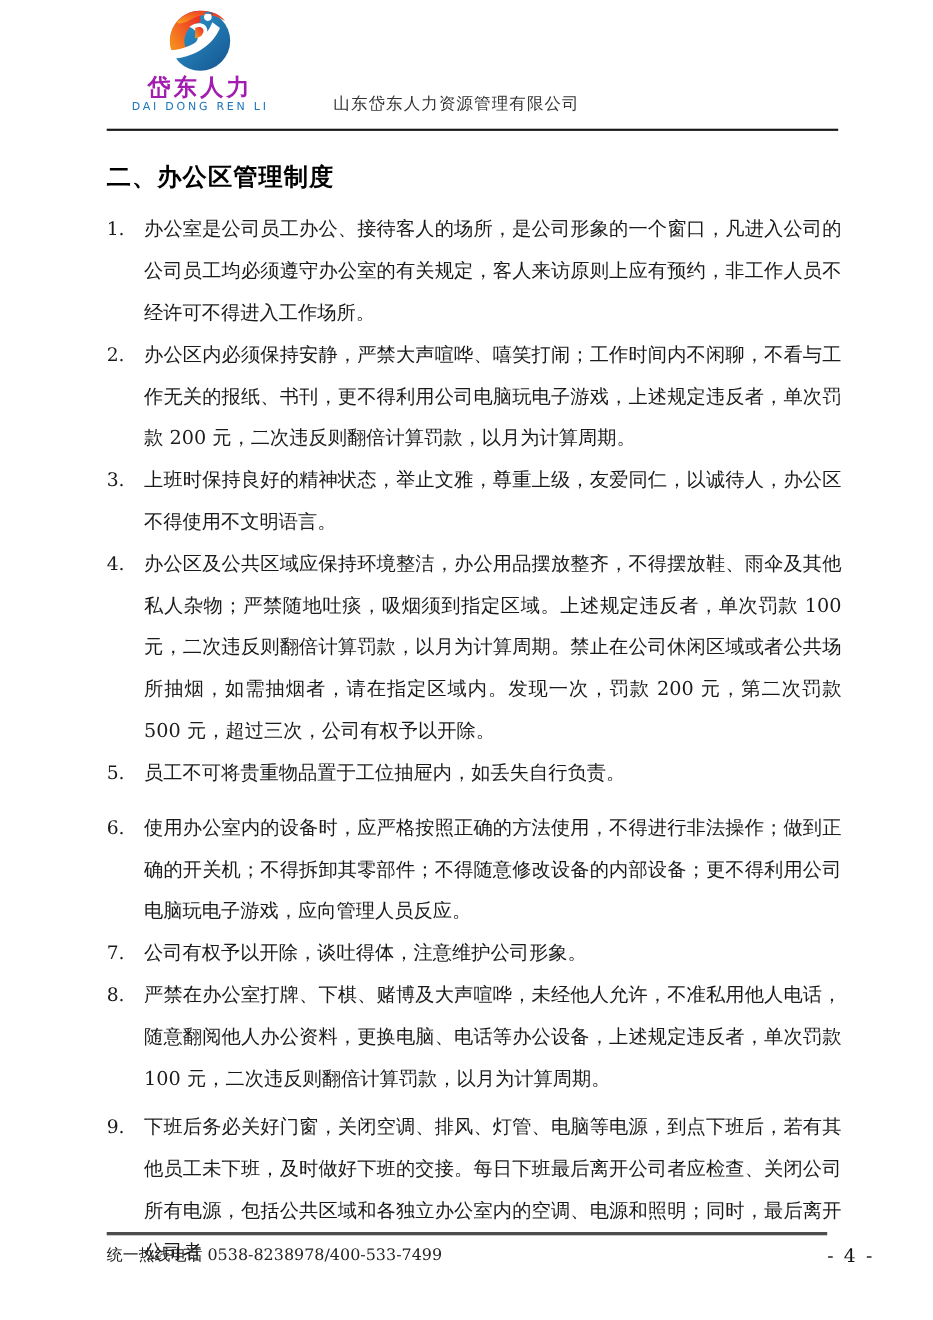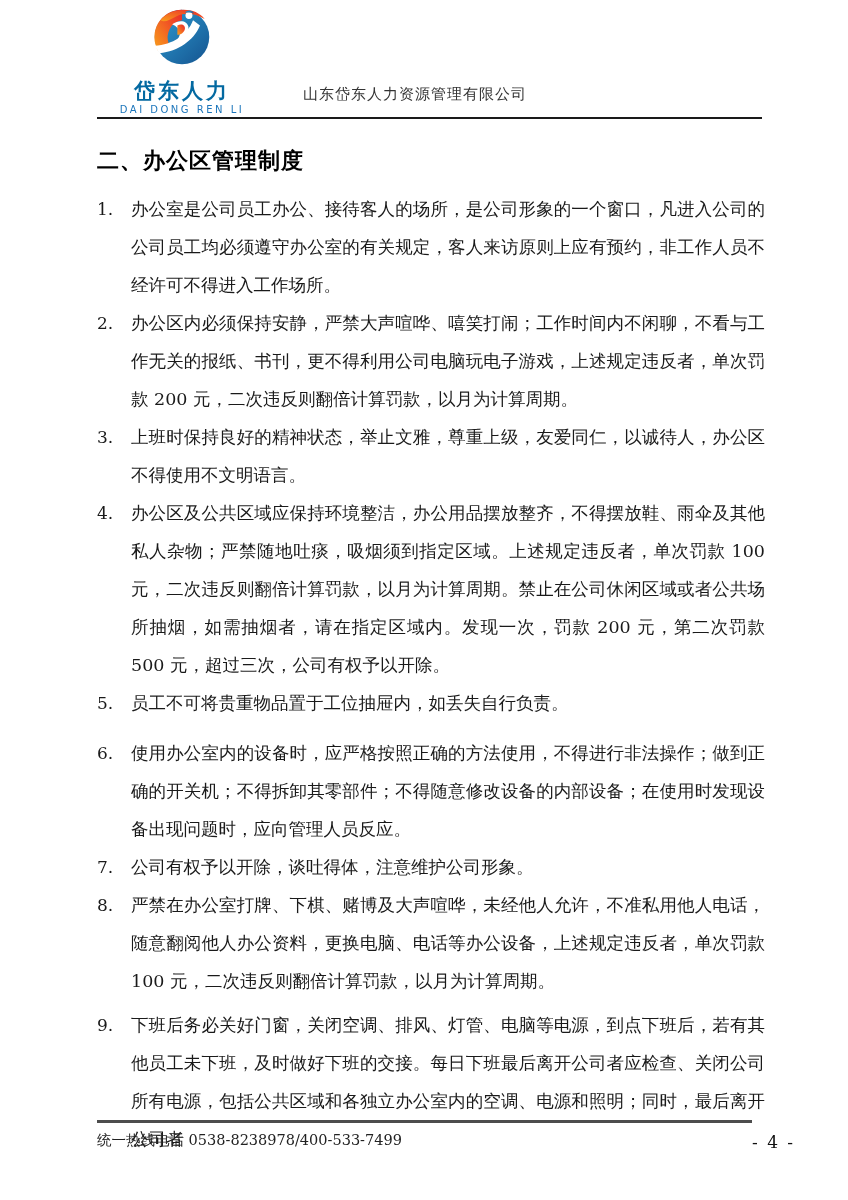--- a/index.html
+++ b/index.html
@@ -33,25 +33,25 @@
     width: 150px;
     text-align: center;
   }
   .logo-mark {
     width: 58px;
     height: 58px;
     margin: 0 auto;
     display: block;
   }
   .logo-cn {
-    margin-top: 14px;
+    margin-top: 2px;
     font-family: "DejaVu Sans", "Liberation Sans", sans-serif;
     font-size: 21px;
     font-weight: bold;
-    color: #0369a1;
+    color: #a21caf;
     letter-spacing: 3px;
     line-height: 1.1;
     white-space: nowrap;
   }
   .logo-en {
     font-family: "DejaVu Sans", "Liberation Sans", sans-serif;
     font-size: 10px;
     font-weight: normal;
     color: #1b75bb;
     letter-spacing: 2.5px;
@@ -193,21 +193,21 @@
       <div class="rule-item">
         <div class="rule-num">4.</div>
         <div class="rule-text">办公区及公共区域应保持环境整洁，办公用品摆放整齐，不得摆放鞋、雨伞及其他私人杂物；严禁随地吐痰，吸烟须到指定区域。上述规定违反者，单次罚款 100 元，二次违反则翻倍计算罚款，以月为计算周期。禁止在公司休闲区域或者公共场所抽烟，如需抽烟者，请在指定区域内。发现一次，罚款 200 元，第二次罚款 500 元，超过三次，公司有权予以开除。</div>
       </div>
       <div class="rule-item">
         <div class="rule-num">5.</div>
         <div class="rule-text">员工不可将贵重物品置于工位抽屉内，如丢失自行负责。</div>
       </div>
       <div class="rule-item gap-md">
         <div class="rule-num">6.</div>
-        <div class="rule-text">使用办公室内的设备时，应严格按照正确的方法使用，不得进行非法操作；做到正确的开关机；不得拆卸其零部件；不得随意修改设备的内部设备；在使用时发现设备出现问题时，应向管理人员反应。</div>
+        <div class="rule-text">使用办公室内的设备时，应严格按照正确的方法使用，不得进行非法操作；做到正确的开关机；不得拆卸其零部件；不得随意修改设备的内部设备；更不得利用公司电脑玩电子游戏，应向管理人员反应。</div>
       </div>
       <div class="rule-item">
         <div class="rule-num">7.</div>
         <div class="rule-text">公司有权予以开除，谈吐得体，注意维护公司形象。</div>
       </div>
       <div class="rule-item">
         <div class="rule-num">8.</div>
         <div class="rule-text">严禁在办公室打牌、下棋、赌博及大声喧哗，未经他人允许，不准私用他人电话，随意翻阅他人办公资料，更换电脑、电话等办公设备，上述规定违反者，单次罚款 100 元，二次违反则翻倍计算罚款，以月为计算周期。</div>
       </div>
       <div class="rule-item gap-sm">

